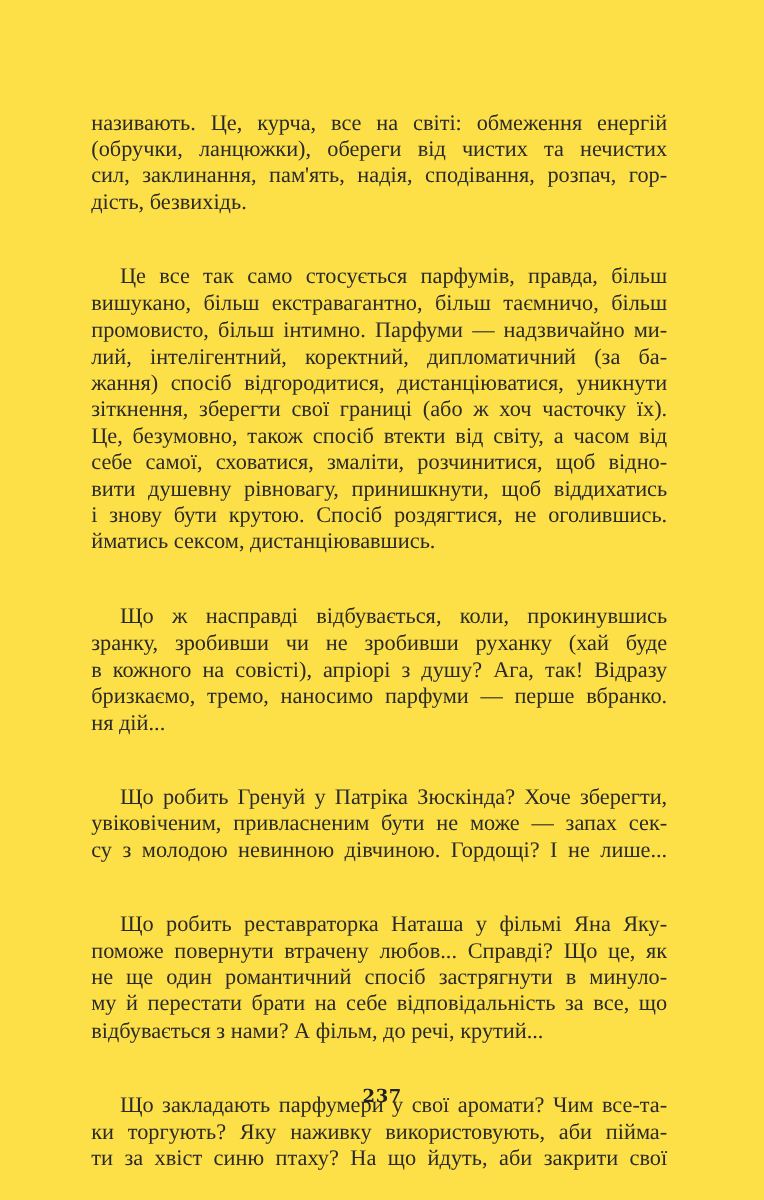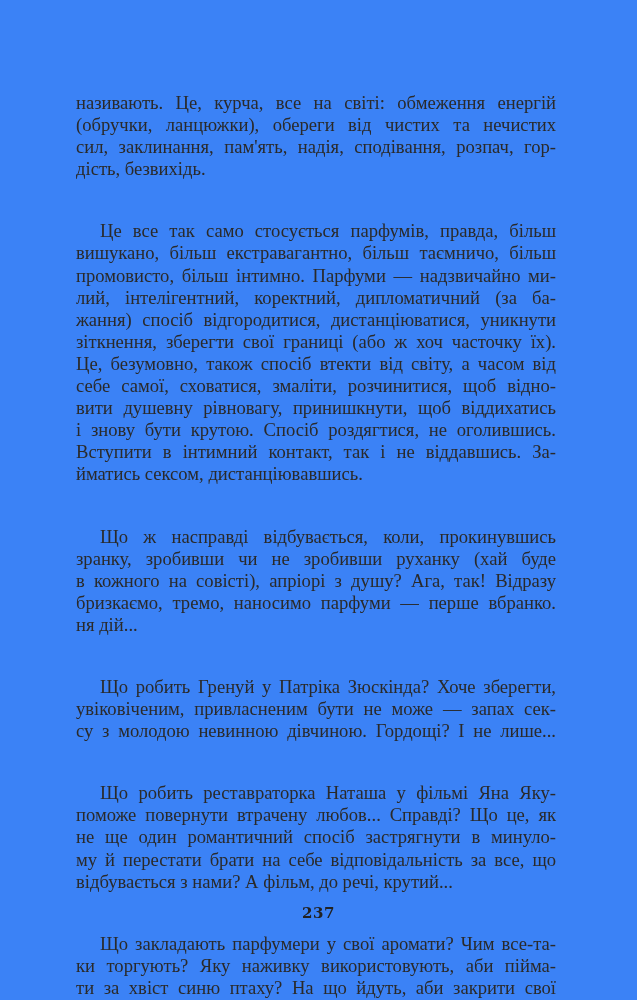--- a/index.html
+++ b/index.html
@@ -11,21 +11,21 @@
     width: 637px;
     height: 1000px;
     position: relative;
     overflow: hidden;
   }
   .page {
     position: absolute;
     left: 0; top: 0;
     width: 637px;
     height: 1000px;
-    background: #3b82f6;
+    background: #fde047;
   }
   .text-block {
     position: absolute;
     left: 76px;
     top: 92px;
     width: 480px;
     font-family: "Liberation Serif", "DejaVu Serif", serif;
     font-size: 18.6px;
     line-height: 22.1px;
     color: #2a2a2a;
@@ -75,21 +75,20 @@
       <span class="line indent">Це все так само стосується парфумів, правда, більш</span>
       <span class="line">вишукано, більш екстравагантно, більш таємничо, більш</span>
       <span class="line">промовисто, більш інтимно. Парфуми — надзвичайно ми-</span>
       <span class="line">лий, інтелігентний, коректний, дипломатичний (за ба-</span>
       <span class="line">жання) спосіб відгородитися, дистанціюватися, уникнути</span>
       <span class="line">зіткнення, зберегти свої границі (або ж хоч часточку їх).</span>
       <span class="line">Це, безумовно, також спосіб втекти від світу, а часом від</span>
       <span class="line">себе самої, сховатися, змаліти, розчинитися, щоб відно-</span>
       <span class="line">вити душевну рівновагу, принишкнути, щоб віддихатись</span>
       <span class="line">і знову бути крутою. Спосіб роздягтися, не оголившись.</span>
-      <span class="line">Вступити в інтимний контакт, так і не віддавшись. За-</span>
       <span class="line last">йматись сексом, дистанціювавшись.</span>
     </div>
 
     <div class="paragraph">
       <span class="line indent">Що ж насправді відбувається, коли, прокинувшись</span>
       <span class="line">зранку, зробивши чи не зробивши руханку (хай буде</span>
       <span class="line">в кожного на совісті), апріорі з душу? Ага, так! Відразу</span>
       <span class="line">бризкаємо, тремо, наносимо парфуми — перше вбранко.</span>
       <span class="line last">ня дій...</span>
     </div>

